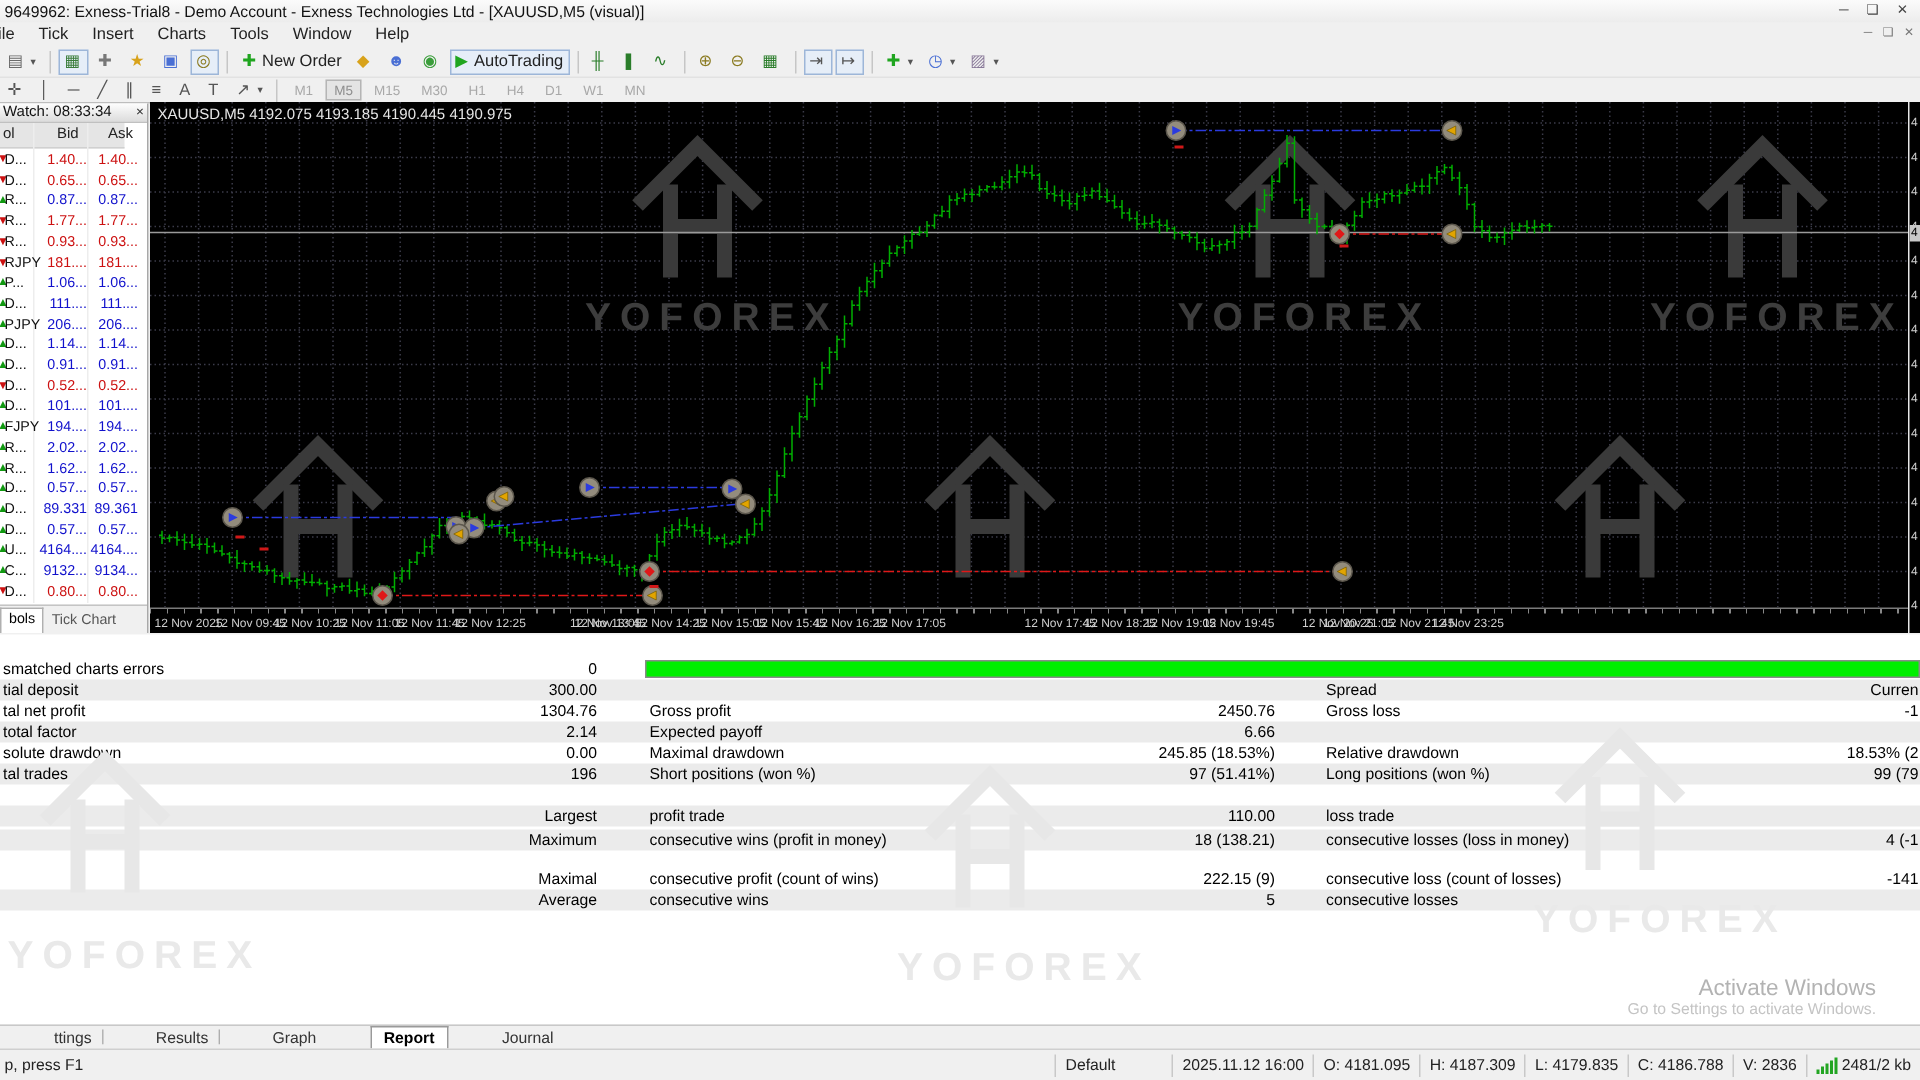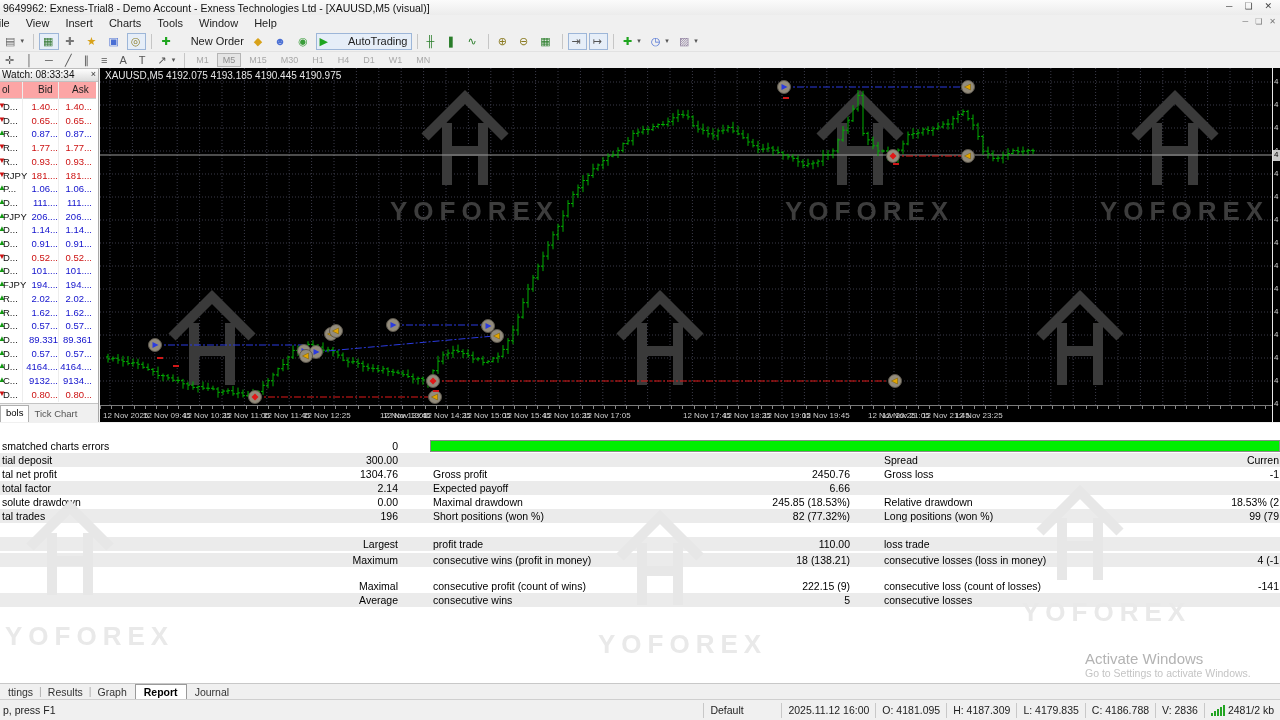--- a/index.html
+++ b/index.html
@@ -23,36 +23,36 @@
 
   .toolbar { position:absolute; left:0; width:1280px; background:#f0f0f0;
     display:flex; align-items:center; }
   #toolbar1 { top:31px; height:21px; border-bottom:1px solid #e2e2e2; }
   #toolbar2 { top:52px; height:17px; border-bottom:1px solid #bdbdbd; }
   .tbtn { display:inline-flex; align-items:center; height:17px; padding:0 3px;
     margin:0 1px; border:1px solid transparent; font-size:11px; color:#222;
     cursor:default; }
   .tbtn.boxed { border:1px solid #9db6d8; background:#e6eef8; }
   .tglyph { font-size:11px; line-height:11px; margin-right:2px; }
-  .tlabel { font-size:11px; margin-left:18px; }
+  .tlabel { font-size:11px; margin-left:2px; }
   .dd { font-size:7px; color:#555; margin-left:3px; }
   .tsep { width:1px; height:15px; background:#c6c6c6; margin:0 4px; }
   .tf { font-size:9px; color:#a8a8a8; padding:1px 5px; margin:0 1px;
     border:1px solid transparent; }
   .tf.active { border:1px solid #b5b5b5; background:#e4e4e4; color:#8d8d8d; }
 
   
   #mw { position:absolute; left:0; top:69px; width:99px; height:353px;
     background:#fff; border-right:1px solid #a8a8a8; overflow:hidden; }
   .mwhead { position:absolute; left:0; top:0; width:99px; height:13px;
     background:linear-gradient(#fdfdfd,#dcdcdc); border-bottom:1px solid #c0c0c0;
     font-size:10px; color:#111; padding-left:2px; }
   .mwclose { position:absolute; right:3px; top:0px; font-size:9px; color:#333; }
-  .mwcols { position:absolute; left:0; top:13px; width:96px; height:17px;
-    background:#fca5a5; border-bottom:1px solid #d0d0d0; font-size:10px; color:#222; }
+  .mwcols { position:absolute; left:0; top:13px; width:83px; height:17px;
+    background:#e5e5e5; border-bottom:1px solid #d0d0d0; font-size:10px; color:#222; }
   .mwcols span { position:absolute; top:2px; }
   .mwrow { position:absolute; left:0; width:99px; height:13.7px; font-size:9.5px; }
   .mwrow .ic { position:absolute; left:-2px; top:1px; font-size:8px; }
   .mwrow .sym { position:absolute; left:3px; top:1px; color:#111; }
   .mwrow .bid { position:absolute; left:22px; width:36px; top:1px; text-align:right; }
   .mwrow .ask { position:absolute; left:58px; width:34px; top:1px; text-align:right; }
   .mwrow.red .bid,.mwrow.red .ask { color:#cc1111; }
   .mwrow.blue .bid,.mwrow.blue .ask { color:#1111cc; }
   .mwrow.red .ic { color:#cc1111; } .mwrow.blue .ic { color:#119911; }
   .mwgrid { position:absolute; top:13px; bottom:20px; width:1px; background:#ededed; }
@@ -89,60 +89,60 @@
   .c1l { left:2px; } .c1v { left:180px; width:218px; text-align:right; }
   .c2l { left:433px; } .c2v { left:600px; width:250px; text-align:right; }
   .c3l { left:884px; } .c3v { left:1060px; width:219px; text-align:right; }
   .qbar { position:absolute; left:430px; right:0; top:1px; height:12px;
     background:#00ef00; border:1px solid #8a8a8a; }
 
   
   #ttabs { position:absolute; left:0; top:683px; width:1280px; height:16px;
     background:#f0f0f0; border-top:1px solid #c8c8c8; display:flex;
     align-items:flex-end; font-size:10.5px; color:#333; }
-  .ttab { padding:1px 8px; }
+  .ttab { padding:1px 8px;margin-left:28px; }
   .ttab.active { background:#fff; border:1px solid #9a9a9a; border-bottom:none;
     font-weight:bold; color:#000; }
   .tsep2 { color:#aaa; margin:0 -2px 2px; }
   #status { position:absolute; left:0; top:699px; width:1280px; height:21px;
     background:#f0f0f0; border-top:1px solid #cfcfcf; display:flex;
     align-items:center; font-size:10.5px; color:#222; }
   .shelp { flex:1; padding-left:3px; }
   .sseg { border-left:1px solid #c8c8c8; height:15px; display:flex;
     align-items:center; padding:0 6px; white-space:nowrap; }
   .sigbars { display:flex; align-items:flex-end; gap:1px; margin-right:3px; }
   .sigbars i { display:block; width:2px; background:#23a523; }
 
   
   .wmtext { position:absolute; font-weight:bold; font-size:26px;
     letter-spacing:6px; pointer-events:none; }
   .wm-light { color:#e9e9e9; }
   .wmlogo { position:absolute; pointer-events:none; }
   .actwin { position:absolute; pointer-events:none; text-align:left; }
-  .actwin .l1 { font-size:15px; color:#b3b3b3; }
+  .actwin .l1 { font-size:15px; color:#b3b3b3;text-align:right; }
   .actwin .l2 { font-size:10.5px; color:#c4c4c4; }
 </style>
 </head>
 <body>
 
 <div id="app">
 
   <div class="titlebar">
     <span>9649962: Exness-Trial8 - Demo Account - Exness Technologies Ltd - [XAUUSD,M5 (visual)]</span>
     <span class="winctl" id="winctl">
         <span>─</span>
         <span>❏</span>
         <span>✕</span>
       </span>
   </div>
 
   <div class="menubar">
     <span class="menushift" id="menubar">
         <span class="mi">File</span>
-        <span class="mi">View</span>
+        <span class="mi">Tick</span>
         <span class="mi">Insert</span>
         <span class="mi">Charts</span>
         <span class="mi">Tools</span>
         <span class="mi">Window</span>
         <span class="mi">Help</span>
       </span>
   </div>
   <span class="mwinctl" id="mdictl">
       <span>─</span>
       <span>❏</span>
@@ -591,21 +591,21 @@
         <span class="c1v">0.00</span>
         <span class="c2l">Maximal drawdown</span>
         <span class="c2v">245.85 (18.53%)</span>
         <span class="c3l">Relative drawdown</span>
         <span class="c3v">18.53% (2</span>
       </div>
       <div class="rrow g" style="top: 86px;">
         <span class="c1l">tal trades</span>
         <span class="c1v">196</span>
         <span class="c2l">Short positions (won %)</span>
-        <span class="c2v">82 (77.32%)</span>
+        <span class="c2v">97 (51.41%)</span>
         <span class="c3l">Long positions (won %)</span>
         <span class="c3v">99 (79</span>
       </div>
       <div class="rrow g" style="top: 114px;">
         <span class="c1v">Largest</span>
         <span class="c2l">profit trade</span>
         <span class="c2v">110.00</span>
         <span class="c3l">loss trade</span>
       </div>
       <div class="rrow w" style="top: 128px;">

